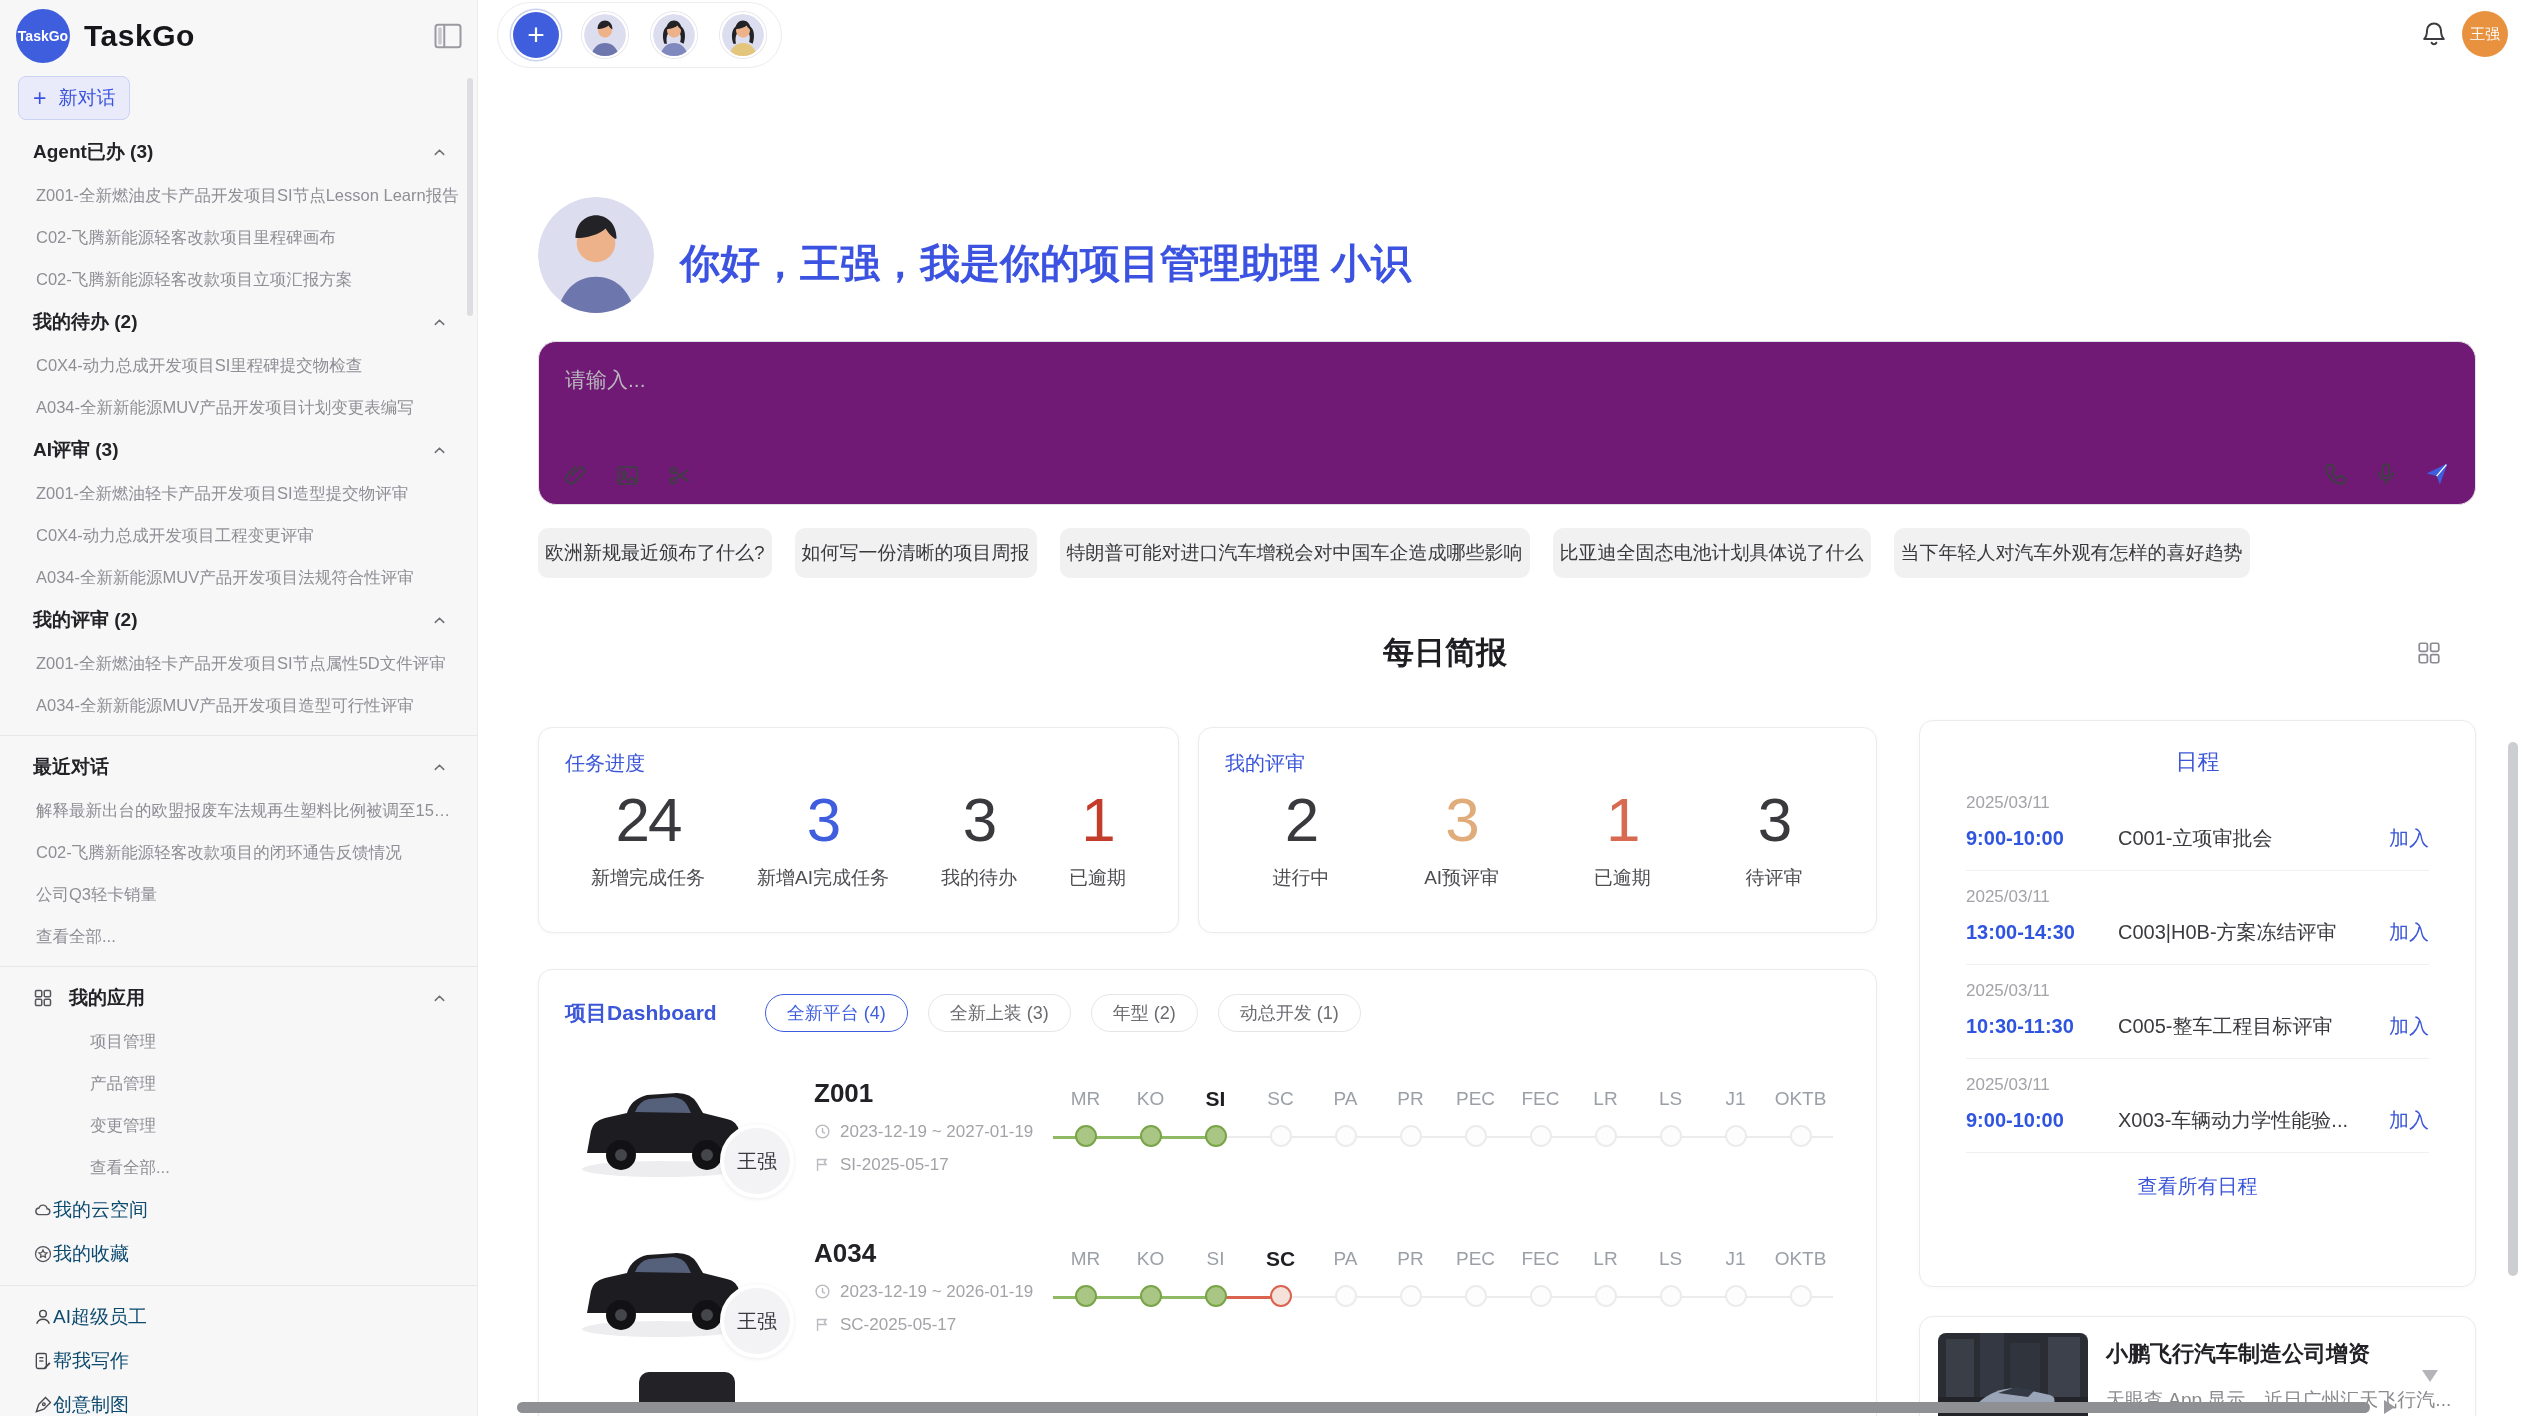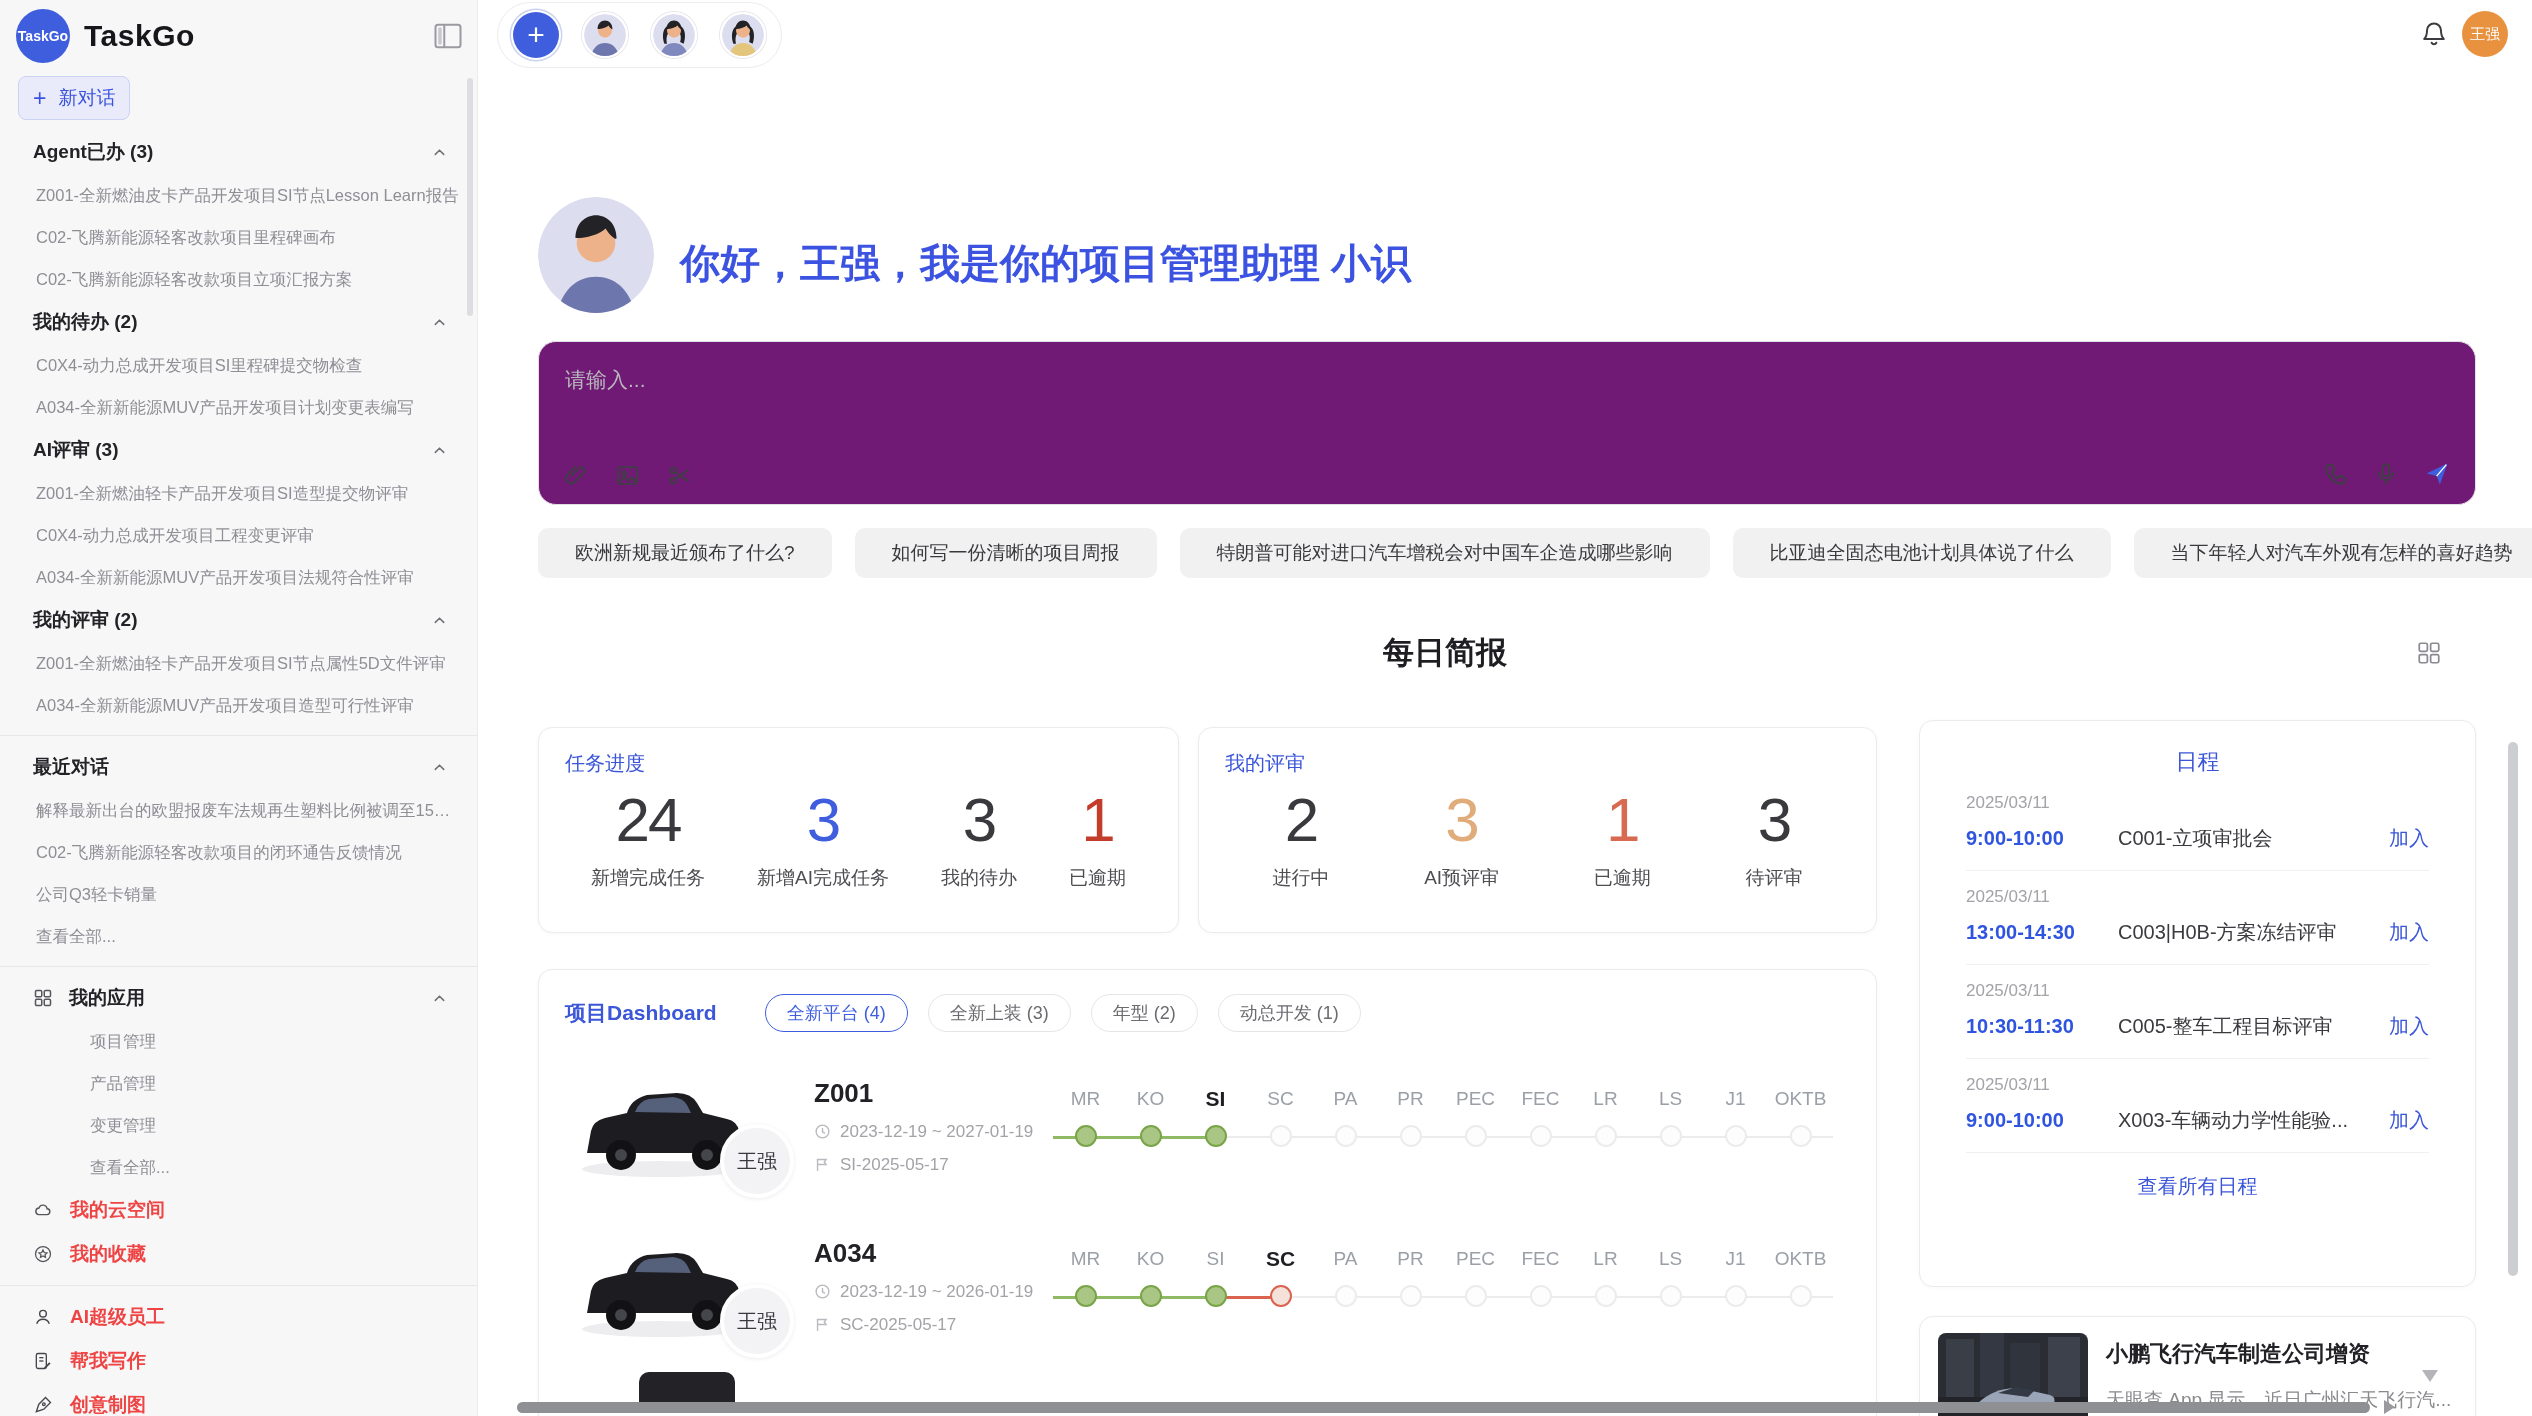--- a/index.html
+++ b/index.html
@@ -20,22 +20,22 @@
     background:#e9ebfb; border:1px solid #ccd2f4; color:#3b53dc; font-size:19px; padding:0 14px; gap:12px; }
   .new-chat .plus { font-size:23px; font-weight:400; }
   .side-scroll { padding-top:10px; }
   .sec-head { display:flex; align-items:center; padding:0 30px 0 33px; height:44px;
     font-size:19px; font-weight:600; color:#232327; }
   .sec-head .lbl { flex:1; display:flex; align-items:center; gap:16px; }
   .side-item { height:42px; line-height:42px; padding:0 16px 0 36px; font-size:16.5px; color:#8e8e94;
     white-space:nowrap; overflow:hidden; text-overflow:ellipsis; cursor:pointer; }
   .side-item.sub { padding-left:90px; }
   .sdivider { height:1px; background:#e7e7ea; margin:9px 0; }
-  .row-ic { display:flex; align-items:center; gap:17px; padding:0 33px; height:44px;
-    font-size:19px; color:#ef4444; font-weight:700; cursor:pointer; }
+  .row-ic { display:flex; align-items:center; padding:0 33px; height:44px;
+    font-size:19px; color:#0c4a6e; font-weight:400; cursor:pointer; }
   .side-thumb { position:absolute; right:4px; top:78px; width:6px; height:238px; border-radius:3px; background:#dedee2; }
 
   
   .top-pill { position:absolute; left:497px; top:2px; height:66px; display:flex; align-items:center;
     gap:23px; padding:0 15px; background:#fff; border:1px solid #ececef; border-radius:36px; }
   .circle46 { width:46px; height:46px; border-radius:50%; flex:none; }
   .add-agent { background:#3f5ede; color:#fff; display:flex; align-items:center; justify-content:center;
     font-size:30px; font-weight:300; box-shadow:0 0 0 2px #fff,0 0 0 3.5px #cdd3ef; cursor:pointer; }
   .mini-avatar { border:2px solid #fff; box-shadow:0 0 0 1px #e5e5ea; overflow:hidden; cursor:pointer; }
   .bell { position:absolute; left:2420px; top:20px; cursor:pointer; }
@@ -49,21 +49,21 @@
   
   .composer { position:absolute; left:538px; top:341px; width:1938px; height:164px; background:#701a75;
     border:1px solid #e0e0e4; border-radius:18px; }
   .composer .ph { position:absolute; left:26px; top:24px; font-size:21px; color:#b7b7bd; }
   .c-left { position:absolute; left:24px; bottom:16px; display:flex; gap:27px; align-items:center; }
   .c-right { position:absolute; right:24px; bottom:16px; display:flex; gap:24px; align-items:center; }
   .icon { display:inline-flex; align-items:center; justify-content:center; }
 
   
   .chips { position:absolute; left:538px; top:528px; display:flex; gap:23px; }
-  .chip { height:50px; line-height:50px; padding:0 37px; background:#f1f1f2; border-radius:10px;
+  .chip { height:50px; line-height:50px; padding:0 7px; background:#f1f1f2; border-radius:10px;
     font-size:19px; color:#3a3a3e; white-space:nowrap; cursor:pointer; }
 
   
   .daily-title { position:absolute; left:538px; top:632px; width:1814px; text-align:center;
     font-size:31px; font-weight:700; color:#1e1e22; }
   .daily-grid { position:absolute; left:2416px; top:640px; cursor:pointer; }
   .card { background:#fff; border:1px solid #ebebee; border-radius:14px; box-shadow:0 1px 4px rgba(0,0,0,.03); }
   .stat-card { position:absolute; top:727px; height:206px; padding:22px 26px; }
   .stat-card .c-title { font-size:20px; color:#3b56d8; }
   .stat-row { display:flex; justify-content:space-around; margin-top:6px; }

